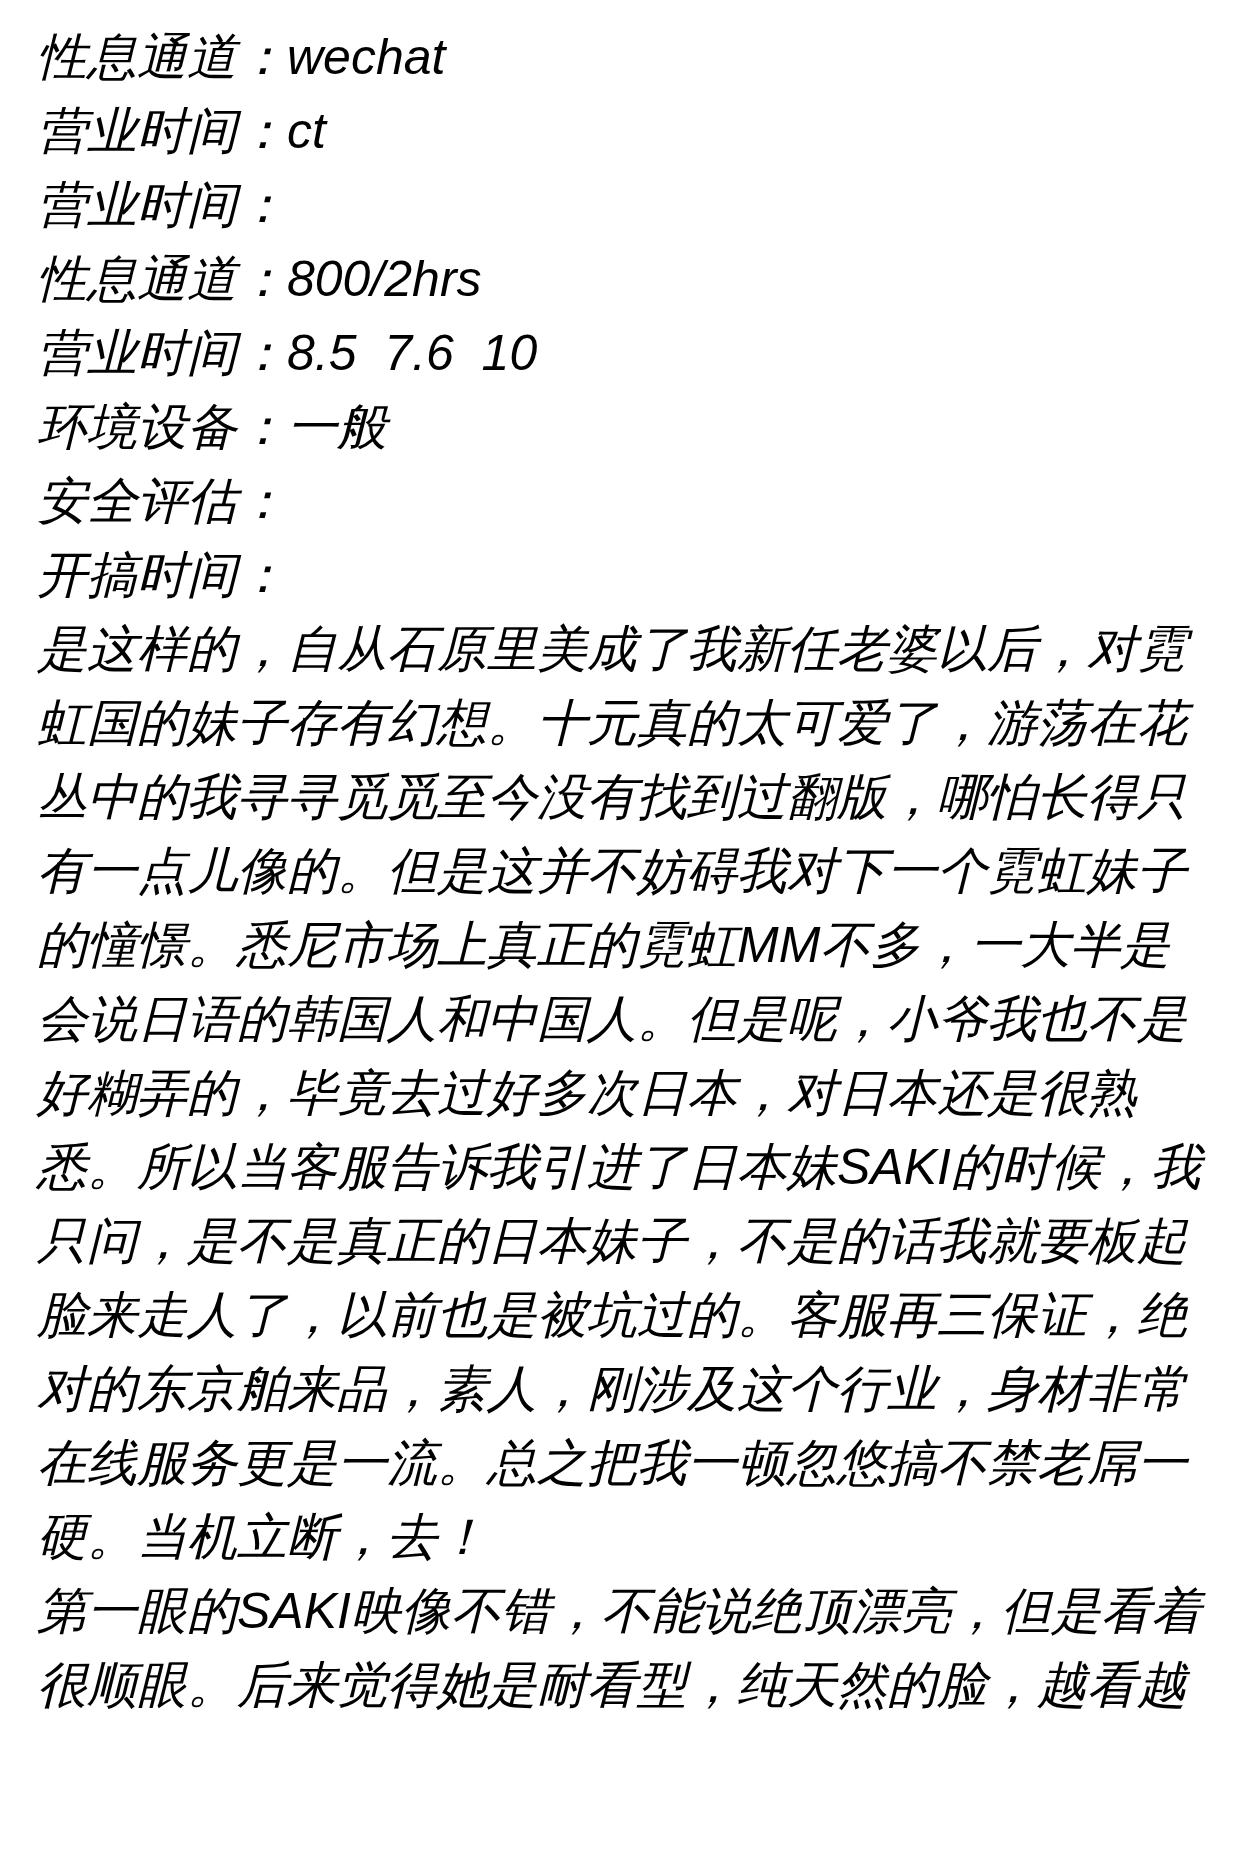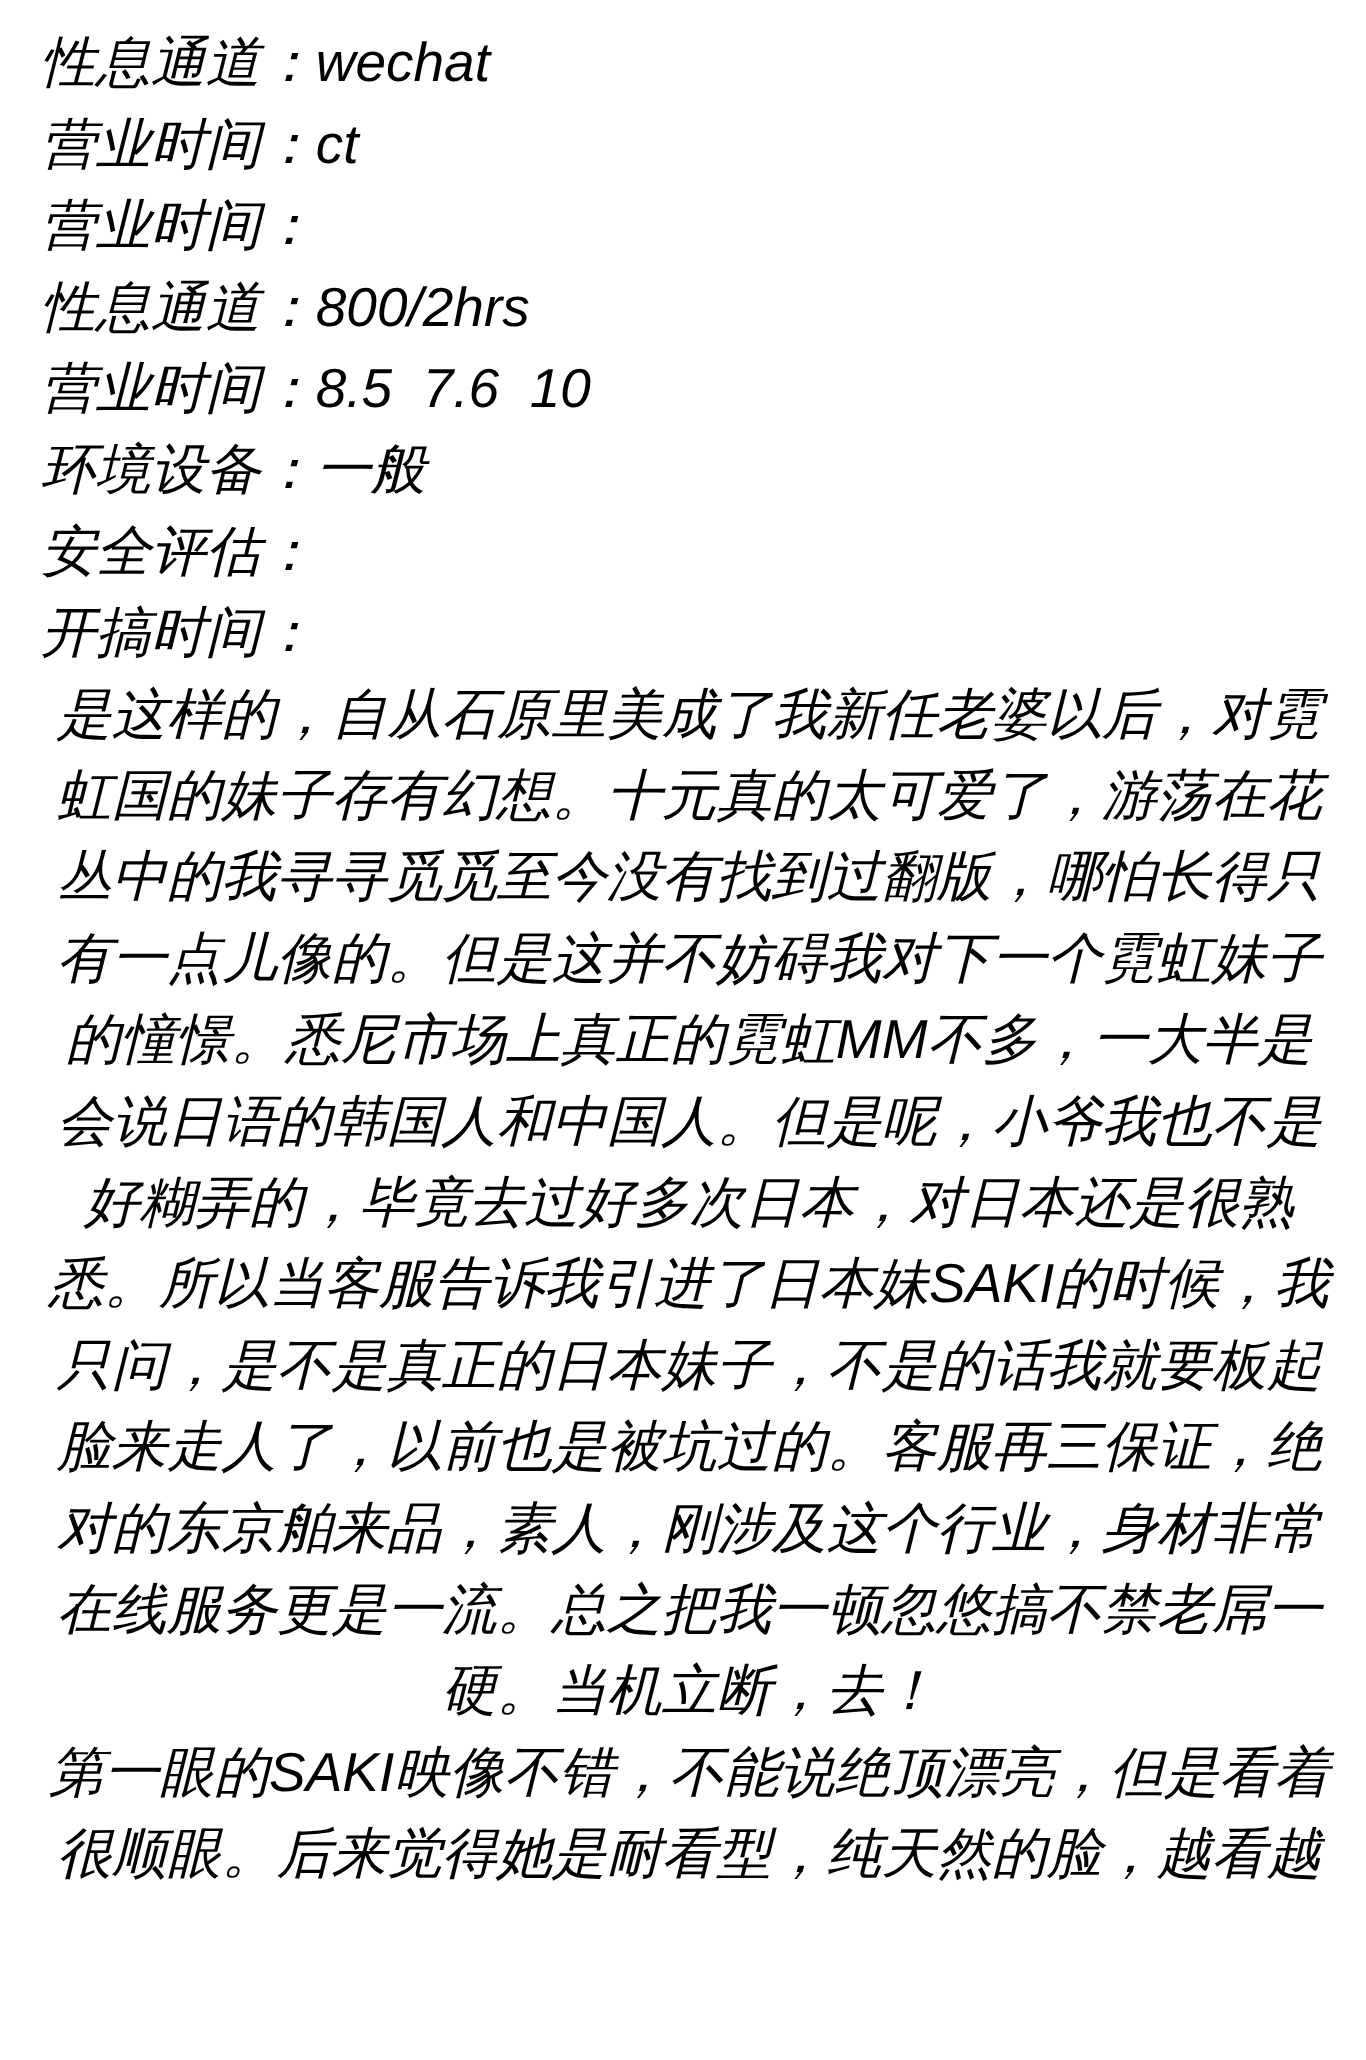--- a/index.html
+++ b/index.html
@@ -27,21 +27,21 @@
   }
   .field-row {
     white-space: nowrap;
   }
   .field-row .val {
     white-space: pre-wrap;
   }
   .para {
     white-space: normal;
     word-break: break-all;
-    text-align: center;
+    text-align: left;
   }
 </style>
 </head>
 <body>
 
 <div class="page">
 
   <div class="field-row"><span>性息通道</span><span>：</span><span class="val">wechat</span></div>
 
   <div class="field-row"><span>营业时间</span><span>：</span><span class="val">ct</span></div>

